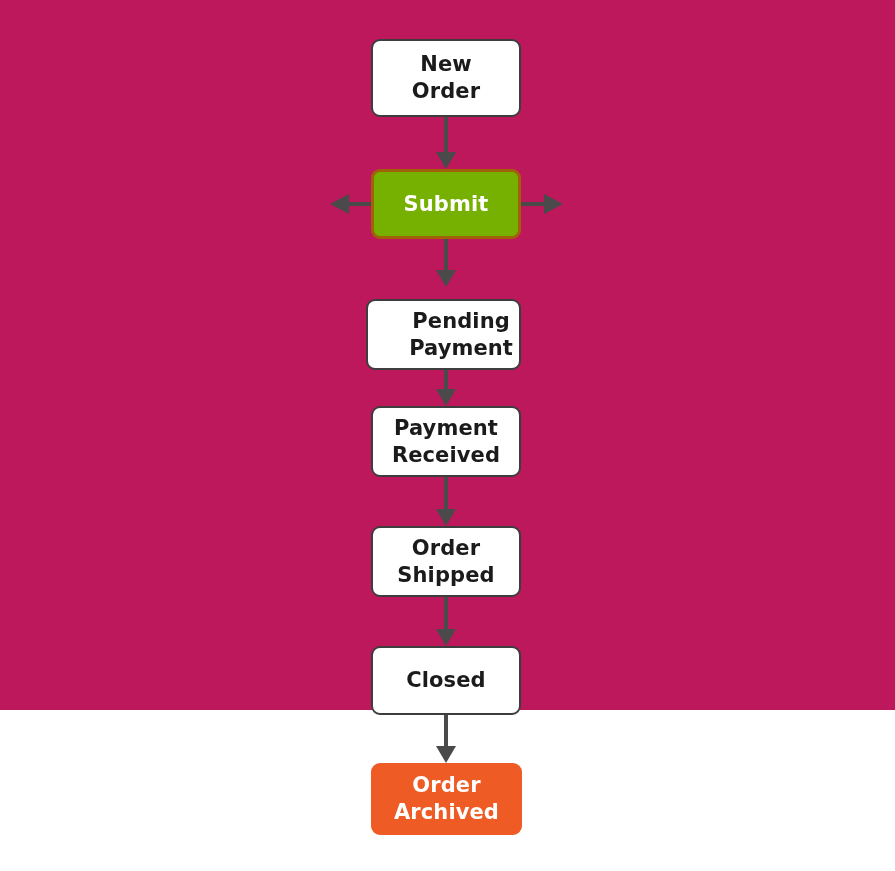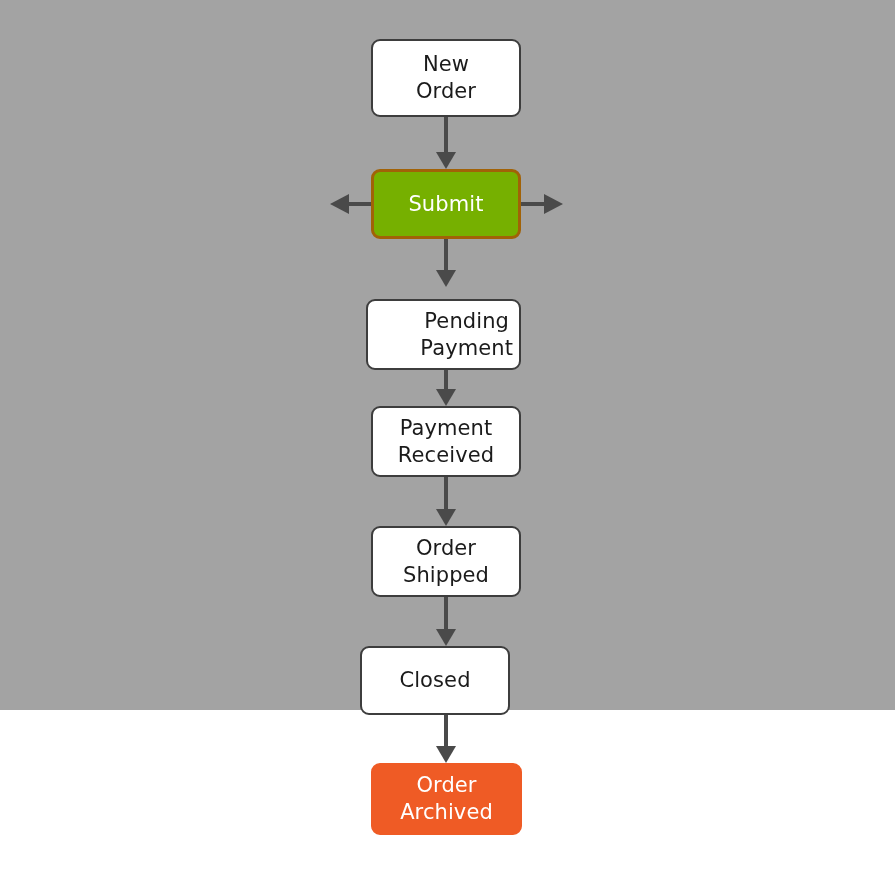--- a/index.html
+++ b/index.html
@@ -10,21 +10,22 @@
   body {
     width: 895px;
     height: 871px;
     font-family: "DejaVu Sans", "Liberation Sans", sans-serif;
     overflow: hidden;
   }
   #canvas {
     position: relative;
     width: 895px;
     height: 710px;
-    background: #a3a3a3;
+    background: #be185d;
+    font-weight: bold;
   }
   .node {
     position: absolute;
     box-sizing: border-box;
     display: flex;
     align-items: center;
     justify-content: center;
     text-align: center;
     border-radius: 9px;
     font-size: 21px;
@@ -128,21 +129,21 @@
   <div class="node node-plain" style="left:371px; top:406px; width:150px; height:71px;">
     <span class="node-label">Payment
 Received</span>
   </div>
 
   <div class="node node-plain" style="left:371px; top:526px; width:150px; height:71px;">
     <span class="node-label">Order
 Shipped</span>
   </div>
 
-  <div class="node node-plain" style="left:360px; top:646px; width:150px; height:69px;">
+  <div class="node node-plain" style="left:371px; top:646px; width:150px; height:69px;">
     <span class="node-label">Closed</span>
   </div>
 
   <div class="node node-orange" style="left:371px; top:763px; width:151px; height:72px;">
     <span class="node-label">Order
 Archived</span>
   </div>
 
 </div>
 

